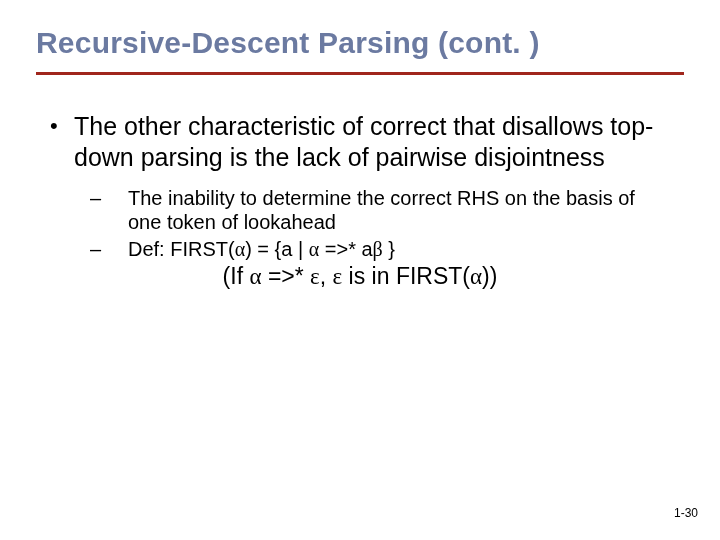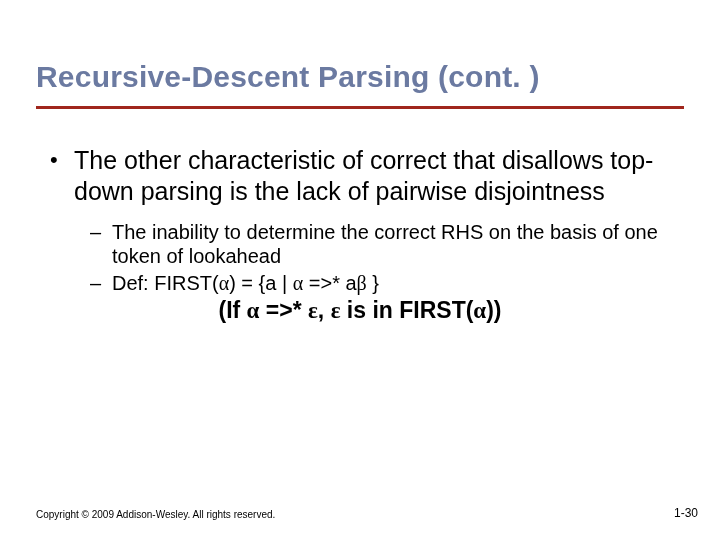--- a/index.html
+++ b/index.html
@@ -19,21 +19,20 @@
     height: 540px;
     padding: 26px 36px 0 36px;
     position: relative;
   }
   .title {
     color: #6b7aa1;
     font-size: 30px;
     font-weight: bold;
     letter-spacing: 0.2px;
     padding-bottom: 6px;
-    margin-top: 34px;
   }
   .rule {
     border: 0;
     border-top: 3px solid #a0261c;
     margin: 6px 0 36px 0;
   }
   .bullet-l1 {
     display: flex;
     font-size: 25px;
     line-height: 1.22;
@@ -61,25 +60,26 @@
     line-height: 1.22;
     margin-bottom: 2px;
     color: #000;
   }
   .bullet-l2 .dash {
     flex: 0 0 auto;
     width: 22px;
   }
   .bullet-l2 .text {
     flex: 1 1 auto;
+    margin-left: 16px;
   }
   .centered-line {
     text-align: center;
     font-size: 23px;
-    font-weight: bold;
+    font-weight: normal;
   }
   .footer-left {
     position: absolute;
     left: 36px;
     bottom: 20px;
     font-family: Arial, Helvetica, sans-serif;
     font-size: 10px;
     color: #000;
   }
   .footer-right {
@@ -118,16 +118,15 @@
         <span>Def: FIRST(</span><span class="sym">α</span><span>) = {a | </span><span class="sym">α</span><span> =&gt;* a</span><span class="sym">β</span><span> }</span>
       </div>
     </div>
 
   </div>
 
   <div class="centered-line">
     <span>(If </span><span class="sym">α</span><span> =&gt;* </span><span class="sym">ε</span><span>, </span><span class="sym">ε</span><span> is in FIRST(</span><span class="sym">α</span><span>))</span>
   </div>
 
-  <div class="footer-left">Copyright © 2009 Addison-Wesley. All rights reserved.</div>
   <div class="footer-right">1-30</div>
 
 </div>
 
 </body></html>

